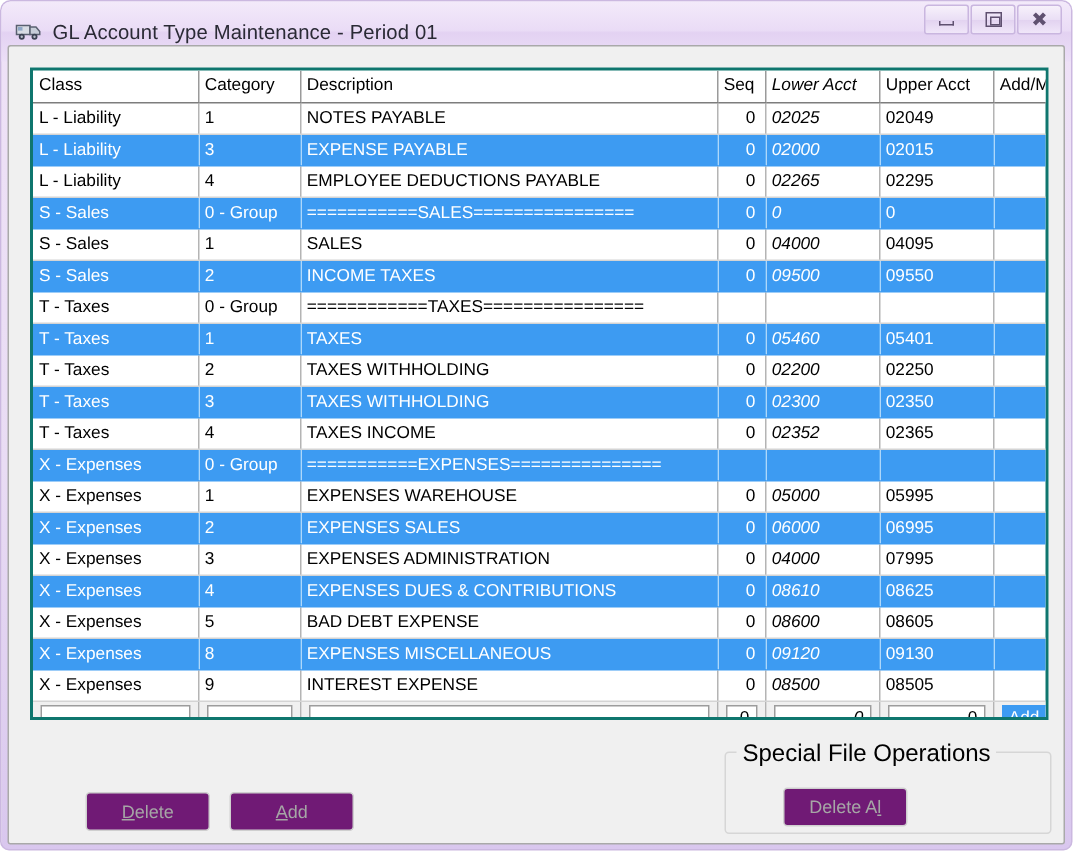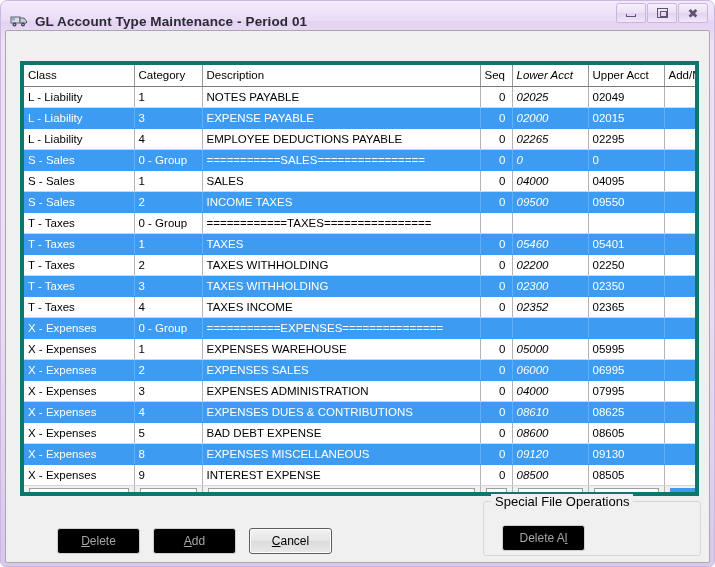--- a/index.html
+++ b/index.html
@@ -24,21 +24,20 @@
 
   #titlebar {
     position: absolute;
     left: 0; top: 0;
     width: 713px; height: 40px;
     background: linear-gradient(to bottom, #f3eafa 0%, #eadcf6 48%, #e3d2f2 52%, #ecdff7 100%);
     border-radius: 6px 6px 0 0;
     display: flex;
     align-items: center;
     padding-left: 9px;
-    font-weight: bold;
   }
   #app-icon {
     width: 18px; height: 16px;
     position: relative;
     margin-right: 7px;
     flex: 0 0 auto;
   }
   #title-text {
     font-size: 13.5px;
     color: #2a2a35;
@@ -75,24 +74,24 @@
     left: 4px; top: 29px;
     width: 705px; height: 533px;
     background: #f0f0f0;
     border: 1px solid #a9a9a9;
     border-radius: 2px;
   }
 
   
   #grid-wrap {
     position: absolute;
-    left: 14px; top: 30px;
+    left: 14px; top: 14px;
     width: 679px; height: 435px;
     background: #ffffff;
-    border: 4px solid #0f766e;
+    border: 2px solid #0f766e;
     display: flex;
     overflow: hidden;
   }
   #grid {
     width: 660px;
     height: 100%;
     border-collapse: collapse;
     table-layout: fixed;
     font-size: 11.5px;
     color: #000;
@@ -156,21 +155,21 @@
     position: absolute;
     height: 26px;
     background: linear-gradient(to bottom,#fbfbfb 0%,#f4f4f4 48%,#ececec 52%,#f6f6f6 100%);
     border: 1px solid #b6b6b6;
     border-radius: 3px;
     font-size: 12px;
     color: #333;
     display: flex; align-items: center; justify-content: center;
     font-family: "Liberation Sans", sans-serif;
   }
-  .btn.disabled { color: #a6a6a6; border-color:#cfcfcf; background:#000000;}
+  .btn.disabled { color: #a6a6a6; border-color:#cfcfcf; background:#701a75;}
   .btn.default {
     background: linear-gradient(to bottom,#f2f2f2 0%,#e6e6e6 48%,#dcdcdc 52%,#e8e8e8 100%);
     border: 1px solid #5c5c5c;
     color:#000;
     box-shadow: inset 0 0 0 1px #ffffff;
   }
   .btn u { text-decoration: underline; }
 
   #btn-delete { left: 51px;  top: 497px; width: 83px; }
   #btn-add    { left: 147px; top: 497px; width: 83px; }
@@ -182,24 +181,24 @@
     left: 477px; top: 470px;
     width: 218px; height: 55px;
     border: 1px solid #d6d6d6;
     border-radius: 3px;
   }
   #special-legend {
     position: absolute;
     left: 485px; top: 463px;
     background: #f0f0f0;
     padding: 0 4px;
-    font-size: 13px;
+    font-size: 16px;
     color: #000;
   }
-  #btn-deleteall { left: 496px; top: 494px; width: 83px; }
+  #btn-deleteall { left: 516px; top: 494px; width: 83px; }
   #btn-initialize{ left: 592px; top: 494px; width: 83px; }
 </style>
 </head>
 <body>
 
 <div id="window">
 
   <div id="titlebar">
     <span id="app-icon">
       <svg width="18" height="16" viewBox="0 0 18 16">
@@ -441,23 +440,20 @@
       </table>
 
     </div>
 
     <div class="btn disabled" id="btn-delete">
       <span><u>D</u><span>elete</span></span>
     </div>
     <div class="btn disabled" id="btn-add">
       <span><u>A</u><span>dd</span></span>
     </div>
-    <div class="btn default" id="btn-cancel">
-      <span><u>C</u><span>ancel</span></span>
-    </div>
 
     <div id="special-group"></div>
     <div id="special-legend">Special File Operations</div>
 
     <div class="btn disabled" id="btn-deleteall">
       <span>Delete A<u>l</u></span>
     </div>
 
   </div>
 </div>

